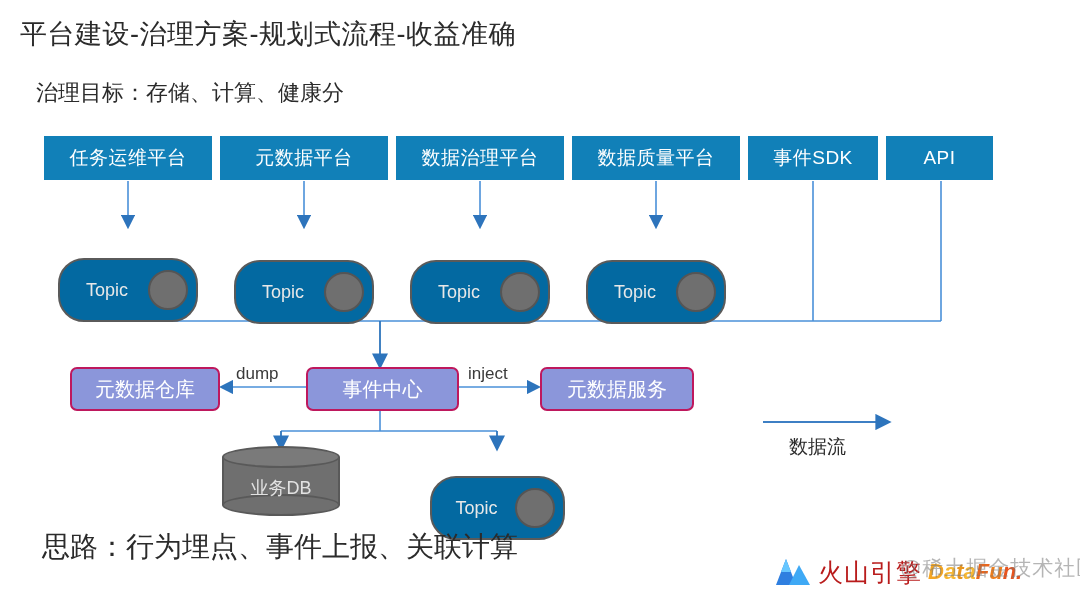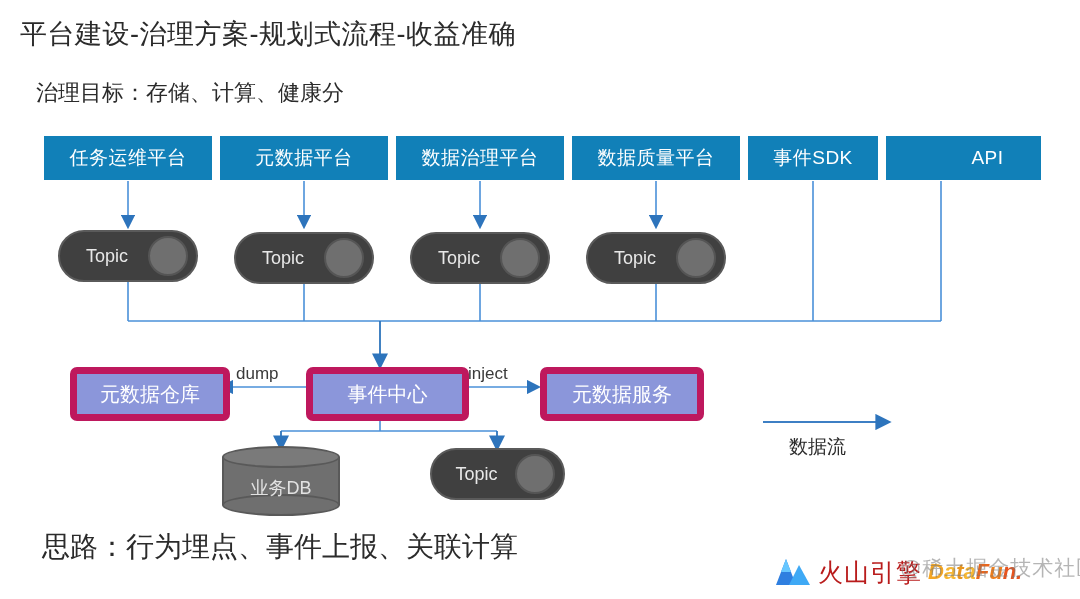--- a/index.html
+++ b/index.html
@@ -52,37 +52,38 @@
     align-items: center;
     justify-content: center;
     white-space: nowrap;
     letter-spacing: 0.5px;
   }
   
   .pbox {
     position: absolute;
     height: 40px;
     background: #8b96da;
-    border: 7px solid #be185d;
+    border: 2px solid #be185d;
     border-radius: 7px;
     color: #ffffff;
     font-size: 20px;
     display: flex;
     align-items: center;
     justify-content: center;
     white-space: nowrap;
   }
   
   .topic {
     position: absolute;
-    height: 52px;
-    background: #404040;
+    height: 64px;
+    background: #0369a1;
     border: 2px solid #5a5a5a;
     border-radius: 26px;
     box-sizing: border-box;
+    margin-top: 28px;
   }
   .topic .cap {
     position: absolute;
     right: 8px;
     top: 50%;
     transform: translateY(-50%);
     width: 36px;
     height: 36px;
     border: 2px solid #555555;
     border-radius: 50%;
@@ -263,21 +264,21 @@
     </div>
   <div class="plat" style="left:396px; top:136px; width:168px;">
       <span>数据治理平台</span>
     </div>
   <div class="plat" style="left:572px; top:136px; width:168px;">
       <span>数据质量平台</span>
     </div>
   <div class="plat" style="left:748px; top:136px; width:130px;">
       <span>事件SDK</span>
     </div>
-  <div class="plat" style="left:886px; top:136px; width:107px;padding-left:48px;">
+  <div class="plat" style="left:886px; top:136px; width:107px;">
       <span>API</span>
     </div>
 
   <div class="topic" style="left:58px;  top:230px; width:140px;">
     <span class="tlabel">Topic</span>
     <span class="cap"></span>
   </div>
   <div class="topic" style="left:234px; top:232px; width:140px;">
     <span class="tlabel">Topic</span>
     <span class="cap"></span>

